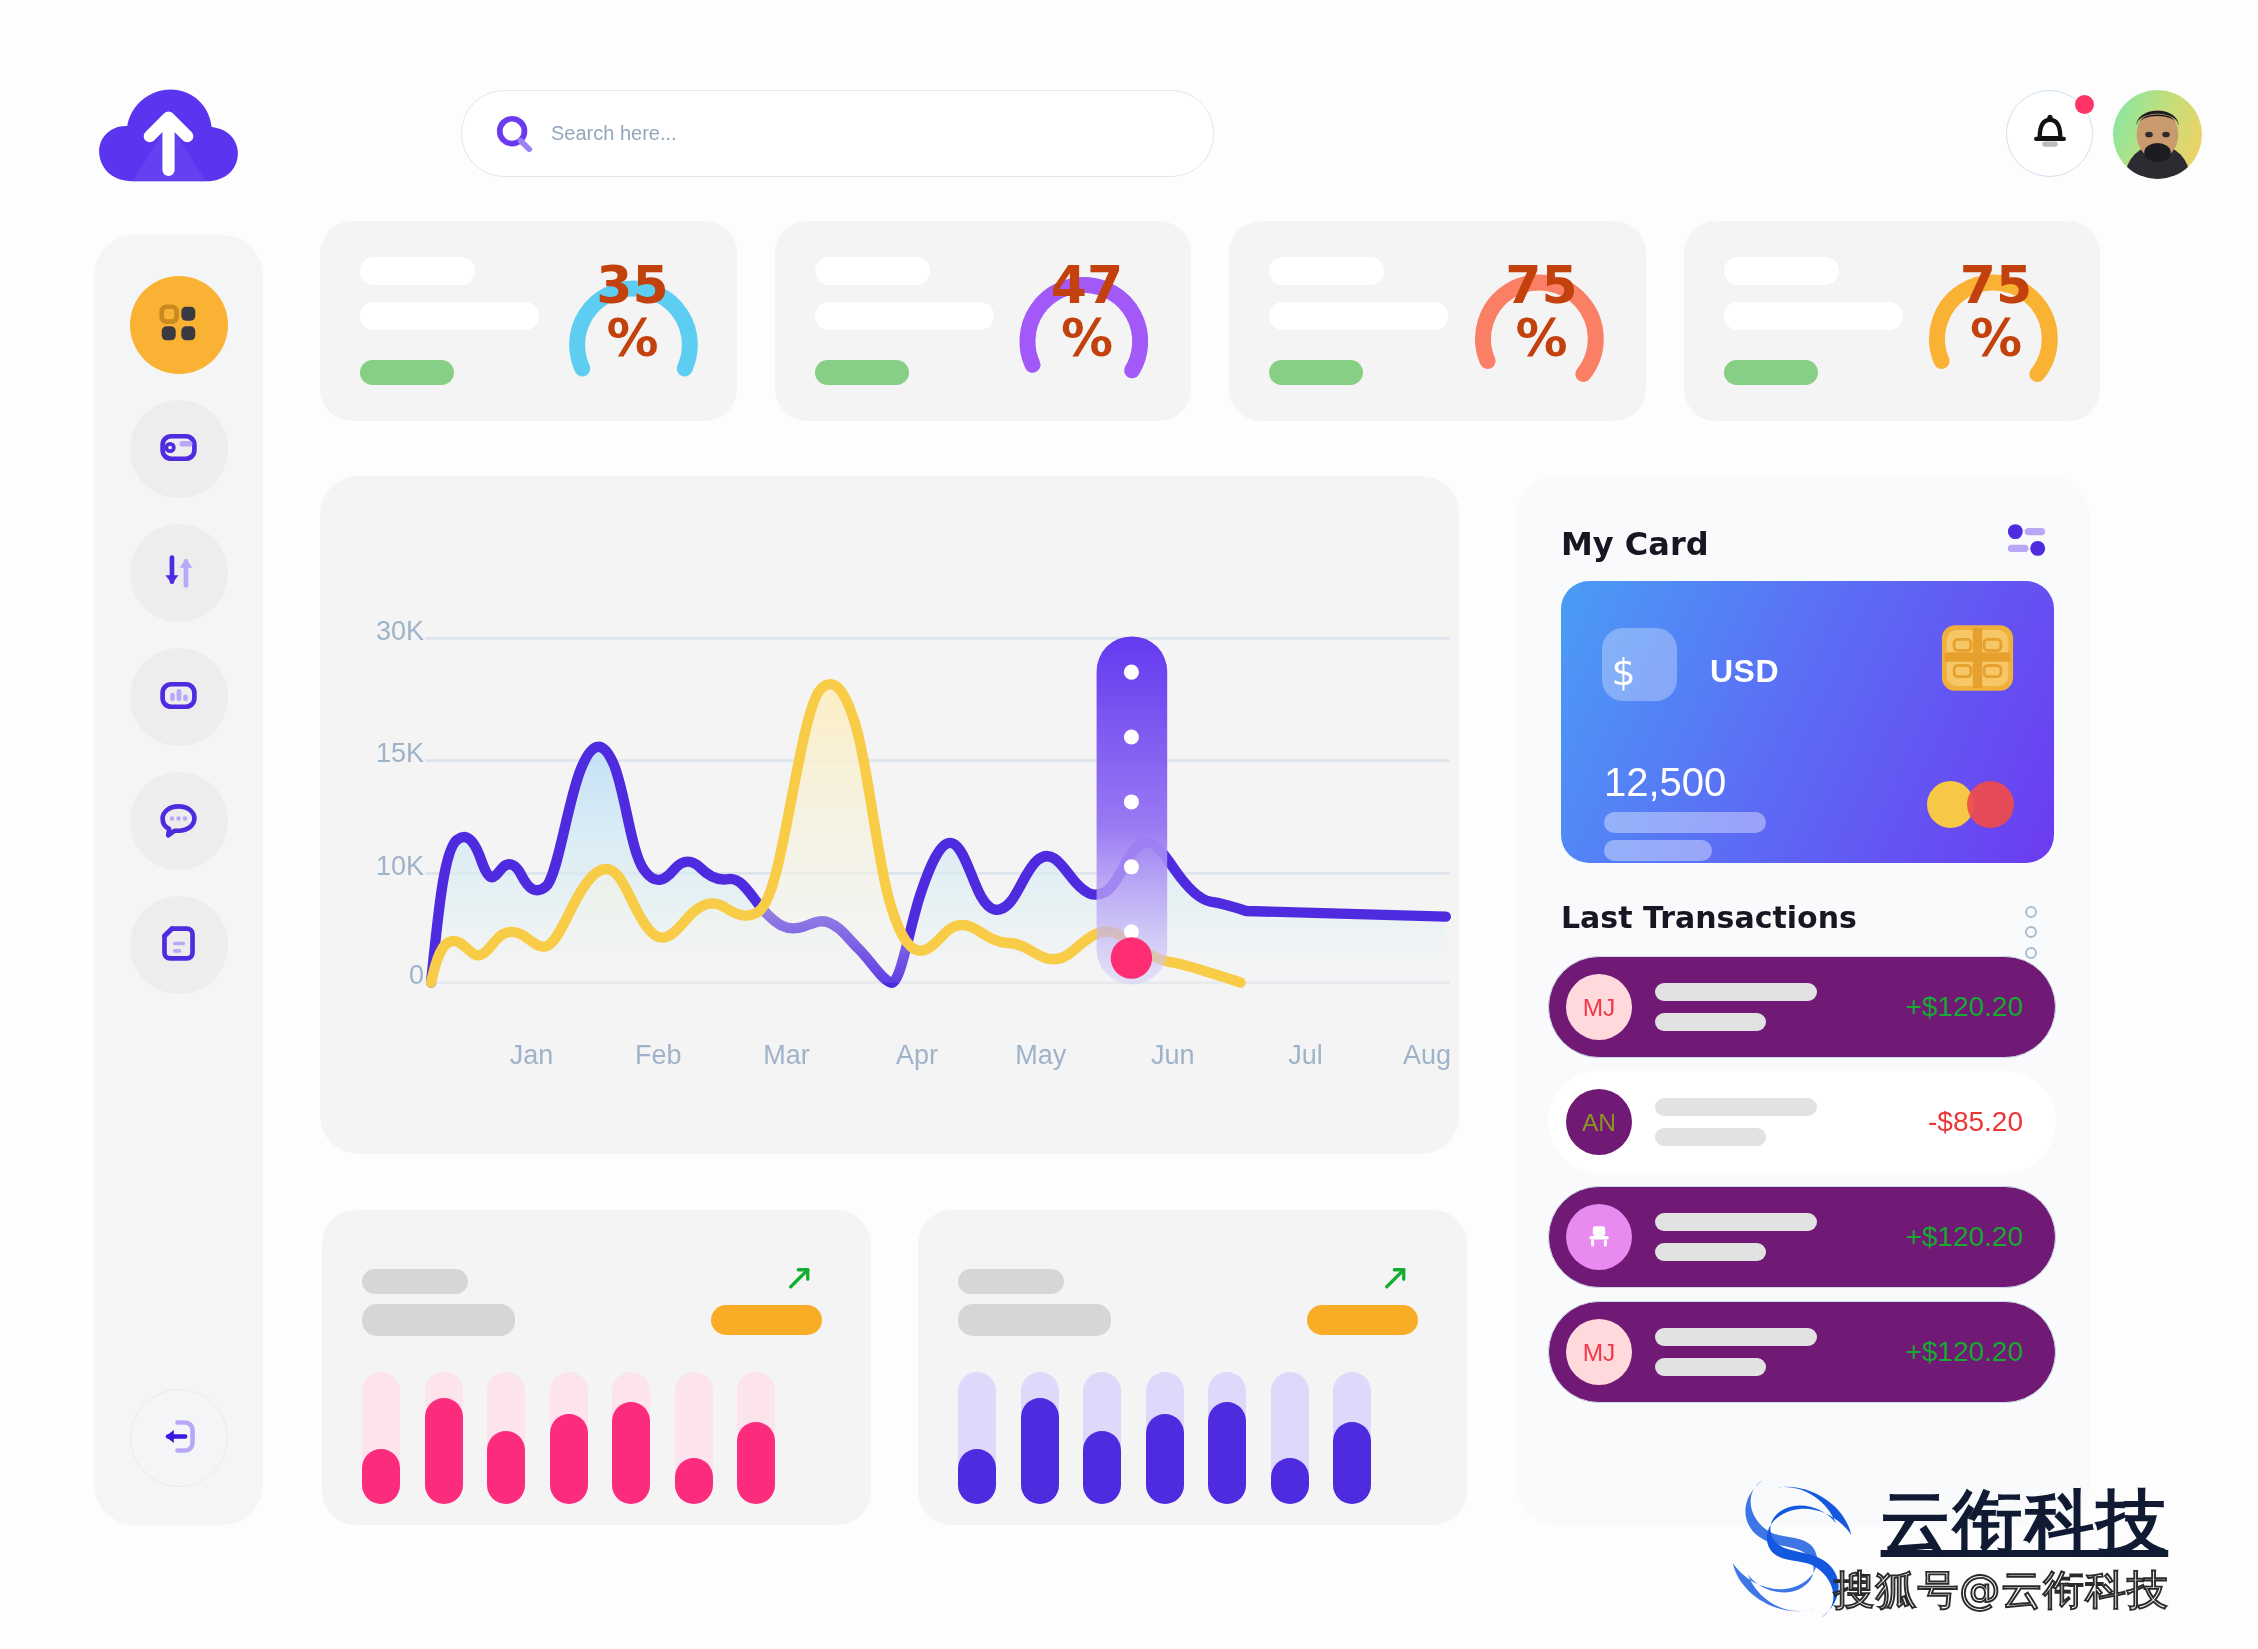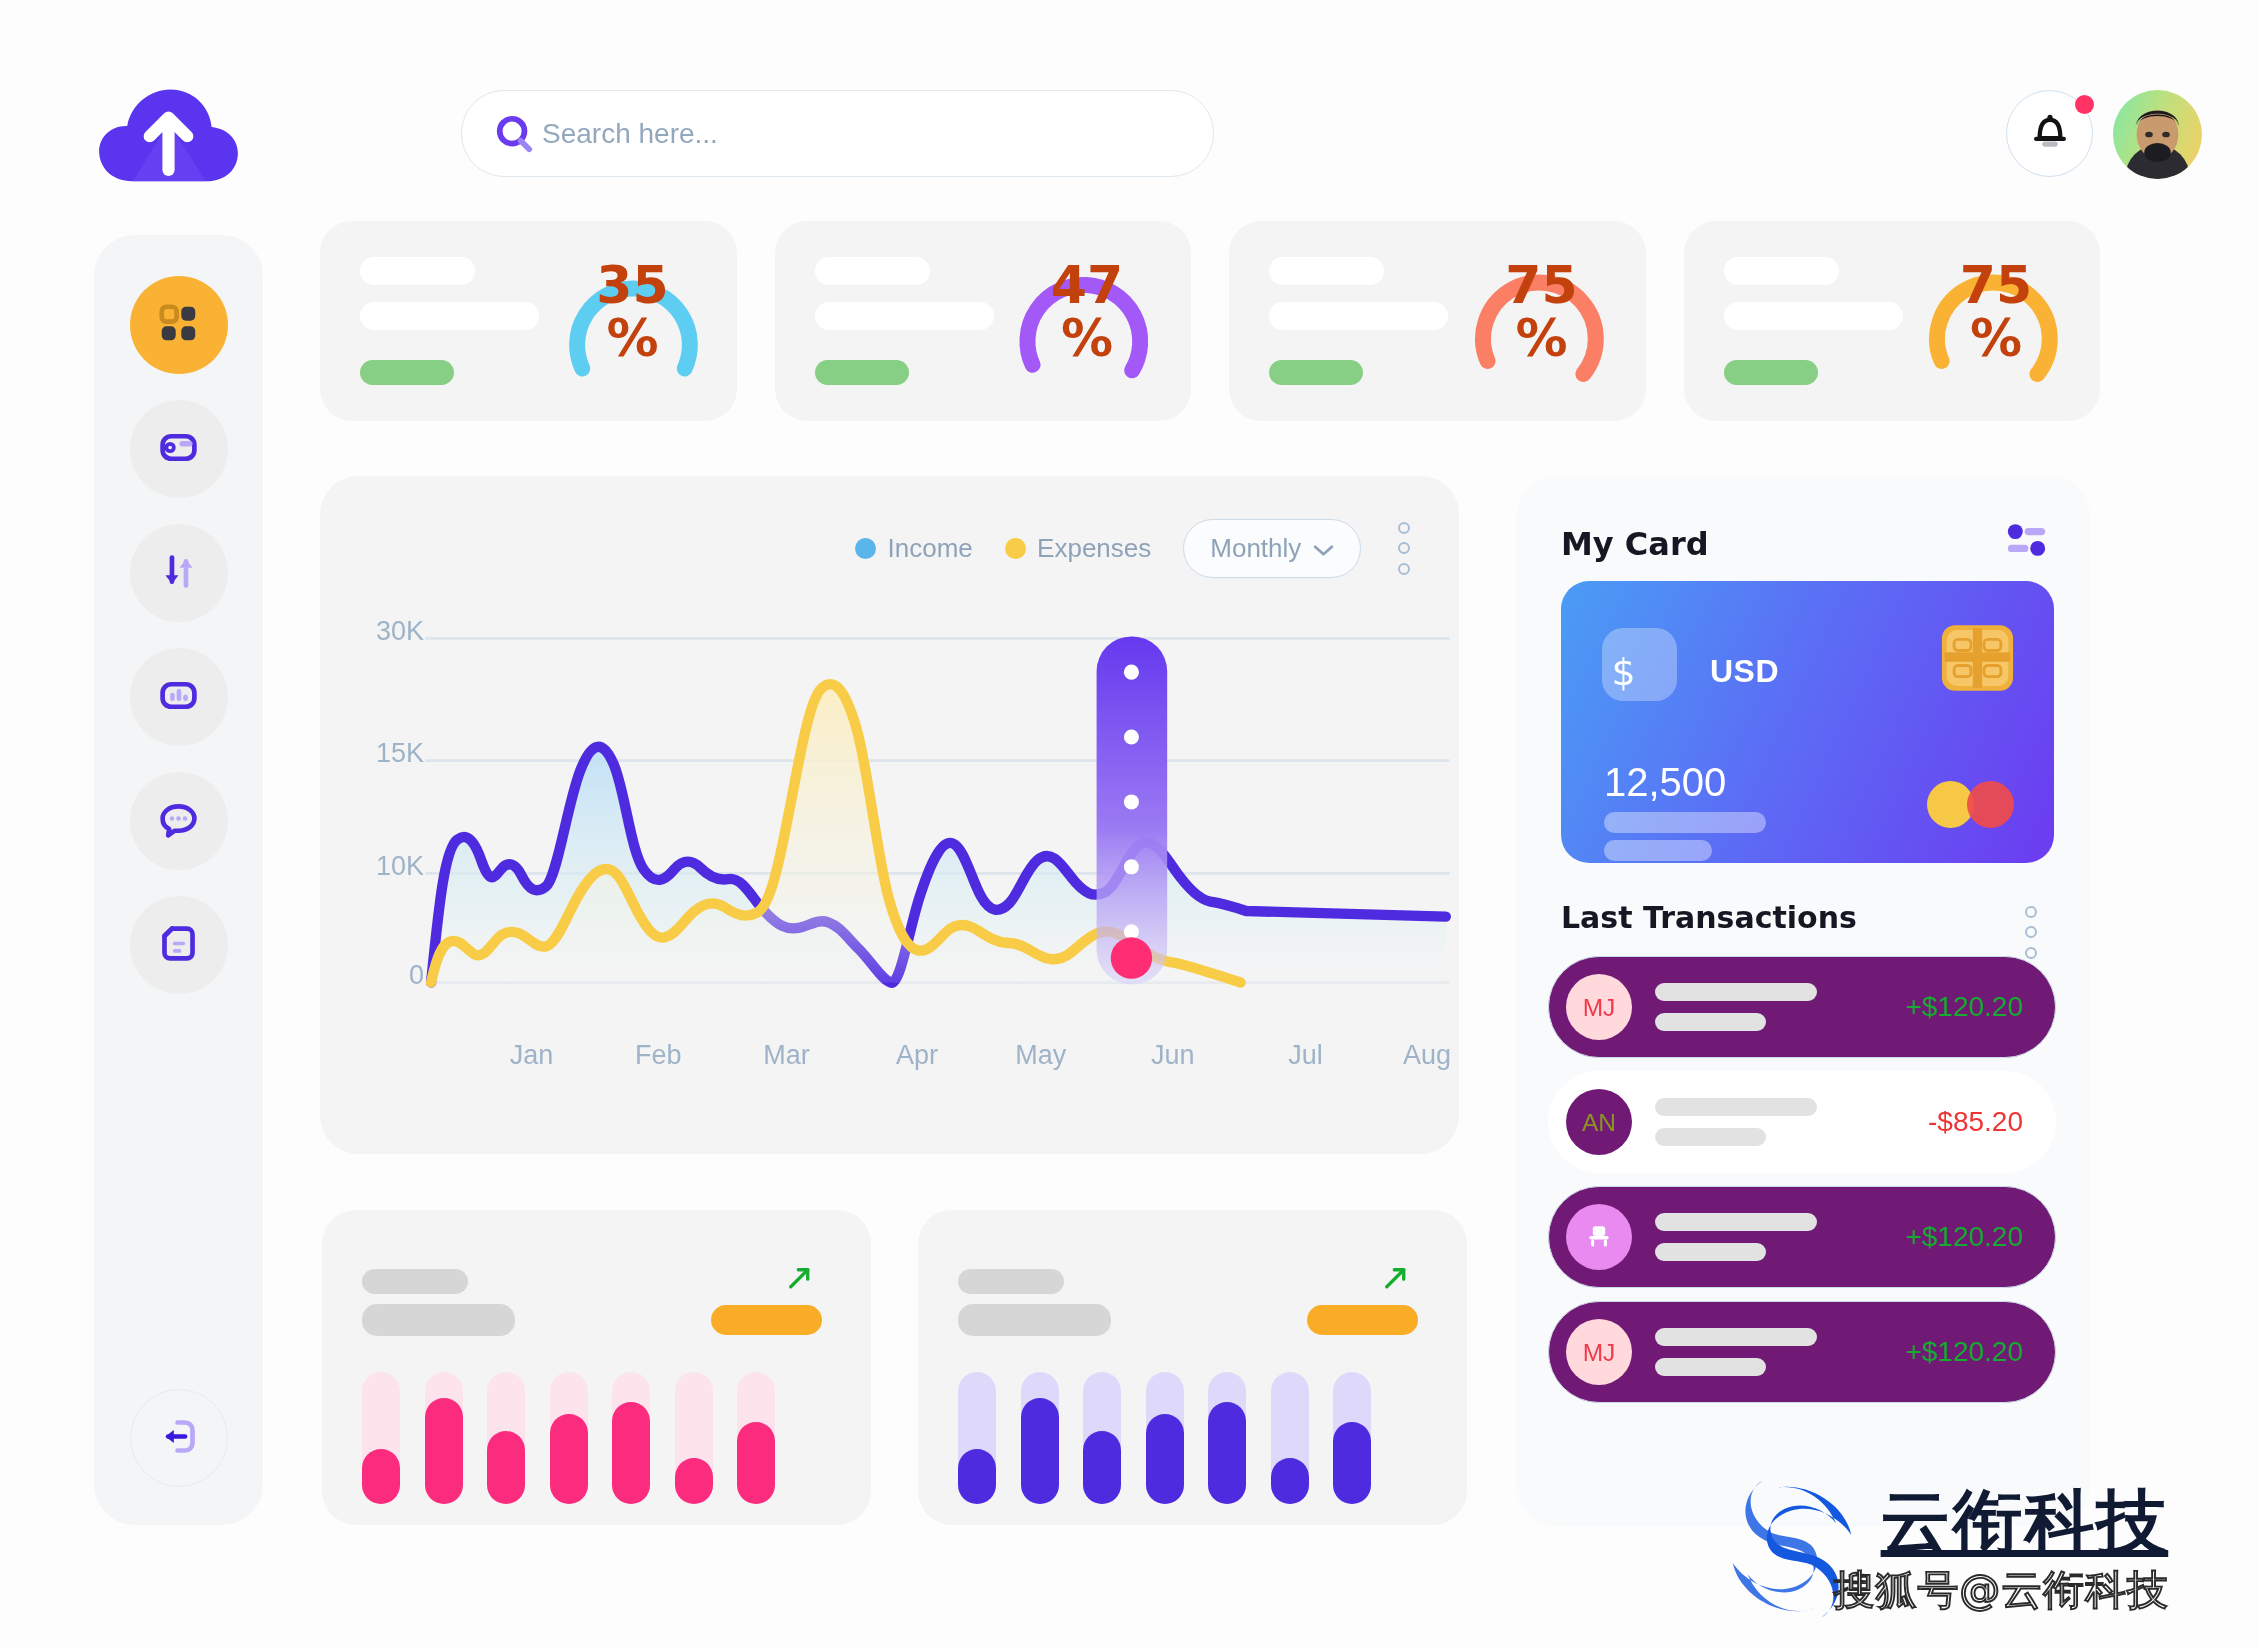--- a/index.html
+++ b/index.html
@@ -16,22 +16,22 @@
   .logo { position: absolute; left: 97px; top: 80px; width: 143px; height: 105px; }
   .search-box {
     position: absolute; left: 461px; top: 90px;
     width: 753px; height: 87px;
     border: 1.9px solid #dfe7ef; border-radius: 43px;
     background: #fff; display: flex; align-items: center; padding: 0 32px;
   }
   .search-icon { width: 40px; height: 40px; flex: none; }
   .search-input {
     border: none; outline: none; background: transparent;
-    font-family: "Liberation Sans", sans-serif; font-size: 28px;
-    color: #93a7bd; margin-left: 8px; width: 584px;
+    font-family: "Liberation Sans", sans-serif; font-size: 20px;
+    color: #93a7bd; margin-left: 17px; width: 584px;
   }
   .search-input::placeholder { color: #93a7bd; }
 
   .bell-wrap {
     position: absolute; right: 165px; top: 90px;
     width: 87px; height: 87px; border-radius: 50%;
     border: 1.9px solid #cfe0f2; background: #fff;
     display: flex; align-items: center; justify-content: center;
   }
   .bell-dot {
@@ -389,43 +389,20 @@
       </div>
       <div class="gauge-val">
         <span>75</span><br>
         <span>%</span>
       </div>
     </div>
   </div>
 
   <div class="chart-card">
 
-    <div class="chart-head">
-      <div class="legend-item">
-        <span class="legend-dot" style="background:#5ab6ea"></span>
-        <span>Income</span>
-      </div>
-      <div class="legend-item">
-        <span class="legend-dot" style="background:#f9cc48"></span>
-        <span>Expenses</span>
-      </div>
-      <div class="period-select">
-        <span>Monthly</span>
-        <span>
-          <svg viewBox="0 0 22 14" width="21" height="13">
-            <path d="M2 3 L11 11 L20 3" fill="none" stroke="#8fa3b8" stroke-width="3" stroke-linecap="round" stroke-linejoin="round"></path>
-          </svg>
-        </span>
-      </div>
-      <div class="kebab">
-        <i></i>
-        <i></i>
-        <i></i>
-      </div>
-    </div>
 
     <div class="ylabels">
       <span class="ylab" style="top:-11.3px">30K</span>
       <span class="ylab" style="top:111px">15K</span>
       <span class="ylab" style="top:224px">10K</span>
       <span class="ylab" style="top:333px">0</span>
     </div>
 
     <div class="plot">
       <svg viewBox="0 0 1210 420" width="1139" height="395" preserveAspectRatio="none">

